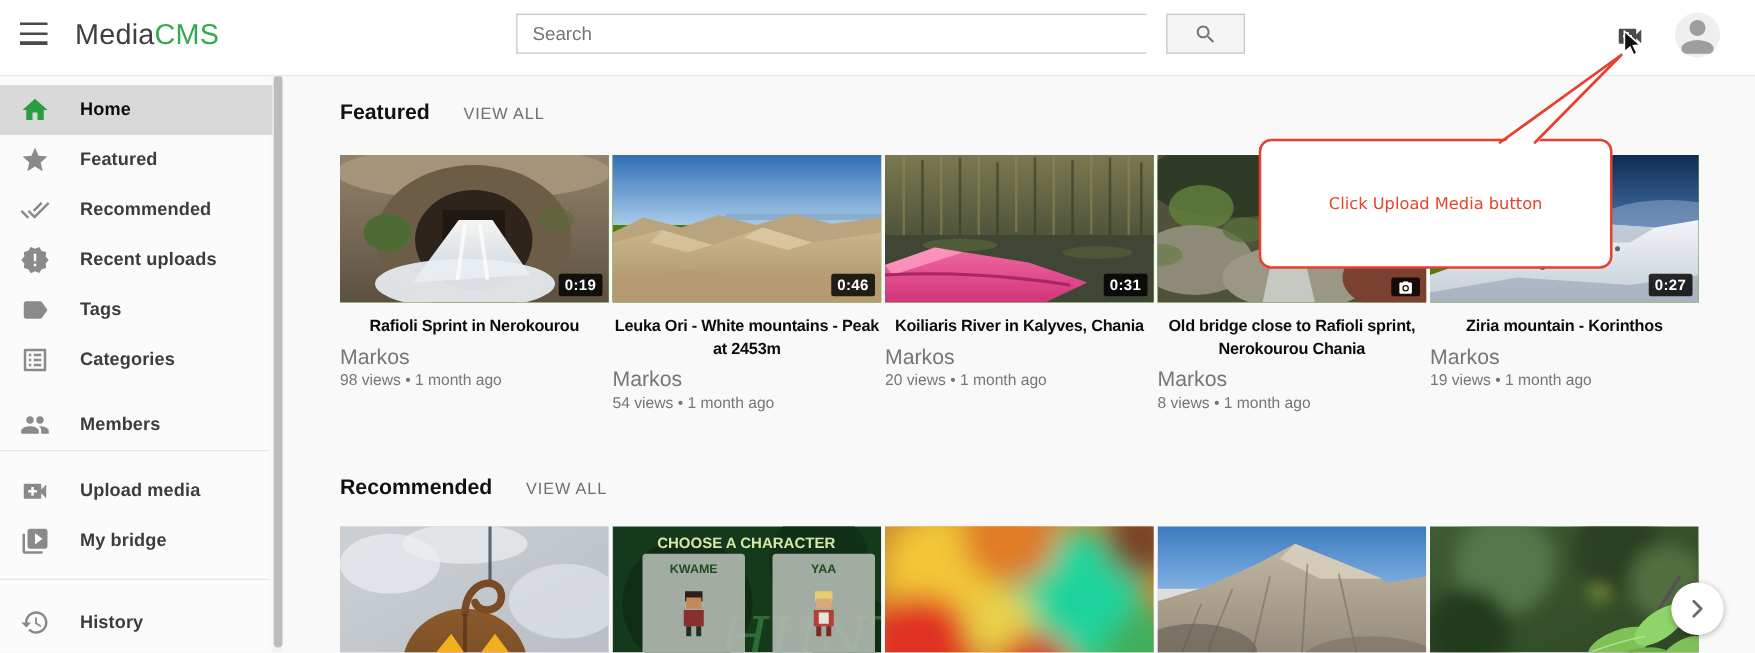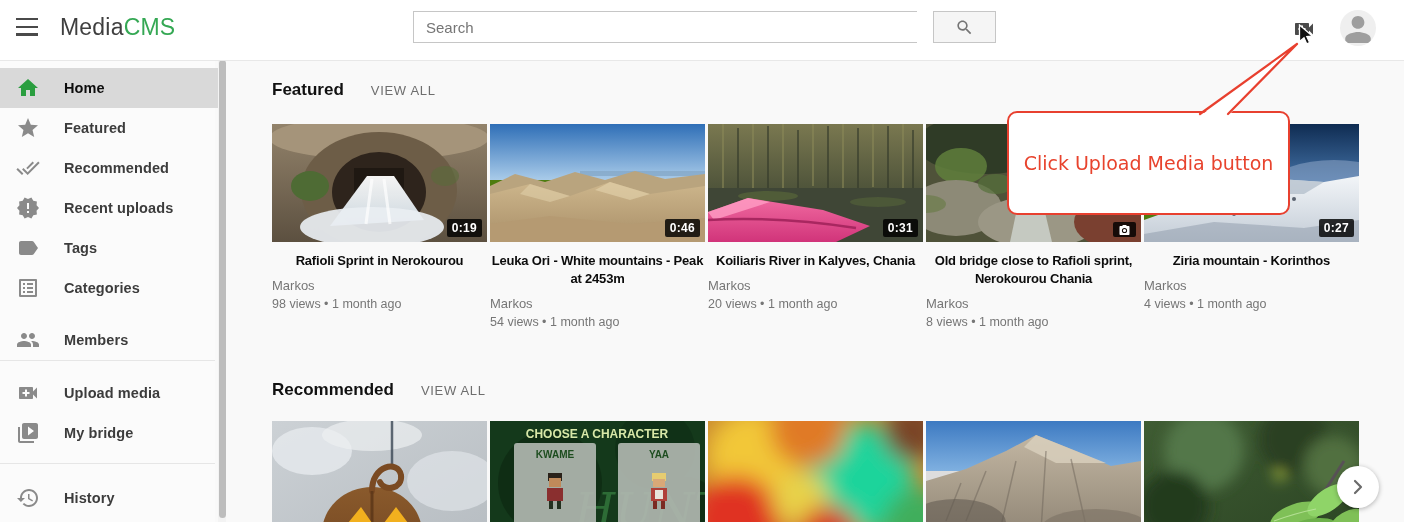--- a/index.html
+++ b/index.html
@@ -46,28 +46,28 @@
   .view-all { margin-left:27px; font-size:13px; color:#6e6e6e; letter-spacing:.7px; cursor:pointer; }
   
   .card { position:absolute; top:124px; width:215px; cursor:pointer; }
   .thumb { position:relative; width:215px; height:118px; overflow:hidden; background:#4d7c0f; }
   .thumb svg { display:block; }
   .dur { position:absolute; right:5px; bottom:5px; background:rgba(0,0,0,.82); color:#fff;
     font-size:12px; font-weight:700; padding:2px 5px; border-radius:2px; letter-spacing:.3px; }
   .dur.photo { padding:3px 5px 1px; }
   .v-title { margin-top:10px; font-size:13px; font-weight:700; color:#0c0c0c;
     line-height:18px; letter-spacing:-.2px;text-align:center; }
-  .v-author { margin-top:8px; font-size:13px; color:#767676; line-height:16px; }
+  .v-author { margin-top:8px; font-size:17px; color:#767676; line-height:16px; }
   .v-meta { margin-top:2px; font-size:12.5px; color:#767676; line-height:16px; }
   .rthumb { position:absolute; top:421px; width:215px; height:118px; overflow:hidden; cursor:pointer; background:#ddd; }
   
   #callout { position:absolute; left:1007px; top:111px; width:283px; height:104px; background:#fff;
     border:2px solid #e8402f; border-radius:10px; z-index:50; display:flex; align-items:center;
     justify-content:center; }
-  #callout .txt { color:#e8432d; font-size:19px; font-family:"DejaVu Sans", sans-serif; }
+  #callout .txt { color:#e8432d; font-size:13px; font-family:"DejaVu Sans", sans-serif; }
   #callout-tail { position:absolute; left:1150px; top:38px; width:170px; height:80px; z-index:51; pointer-events:none; }
   
   #nextbtn { position:absolute; left:1337px; top:466px; width:42px; height:42px; border-radius:50%;
     background:#fff; box-shadow:0 1px 5px rgba(0,0,0,.3); z-index:20; cursor:pointer;
     display:flex; align-items:center; justify-content:center; }
 </style>
 </head>
 <body>
 
 <div id="page">
@@ -314,21 +314,21 @@
         <polygon points="45,80 95,64 120,70 60,88" fill="#9aa8b8" opacity=".7"></polygon>
         <polygon points="135,55 180,58 160,70 120,70" fill="#aebbc8" opacity=".7"></polygon>
         <polygon points="0,110 70,98 160,104 215,96 215,118 0,118" fill="#8d9aa9" opacity=".5"></polygon>
         <circle cx="150" cy="75" r="2" fill="#5a6370"></circle>
           <circle cx="90" cy="90" r="2" fill="#5a6370"></circle>
       </svg>
       <span class="dur">0:27</span>
     </div>
     <div class="v-title">Ziria mountain - Korinthos</div>
     <div class="v-author">Markos</div>
-    <div class="v-meta">4 views • 1 month ago</div>
+    <div class="v-meta">19 views • 1 month ago</div>
   </div>
 
   <div class="sec-head" style="top:380px">
     <span class="sec-title">Recommended</span>
     <span class="view-all">VIEW ALL</span>
   </div>
 
   <div class="rthumb" style="left:272px">
     <svg width="215" height="118" viewBox="0 0 215 118" preserveAspectRatio="none">
       <defs>

